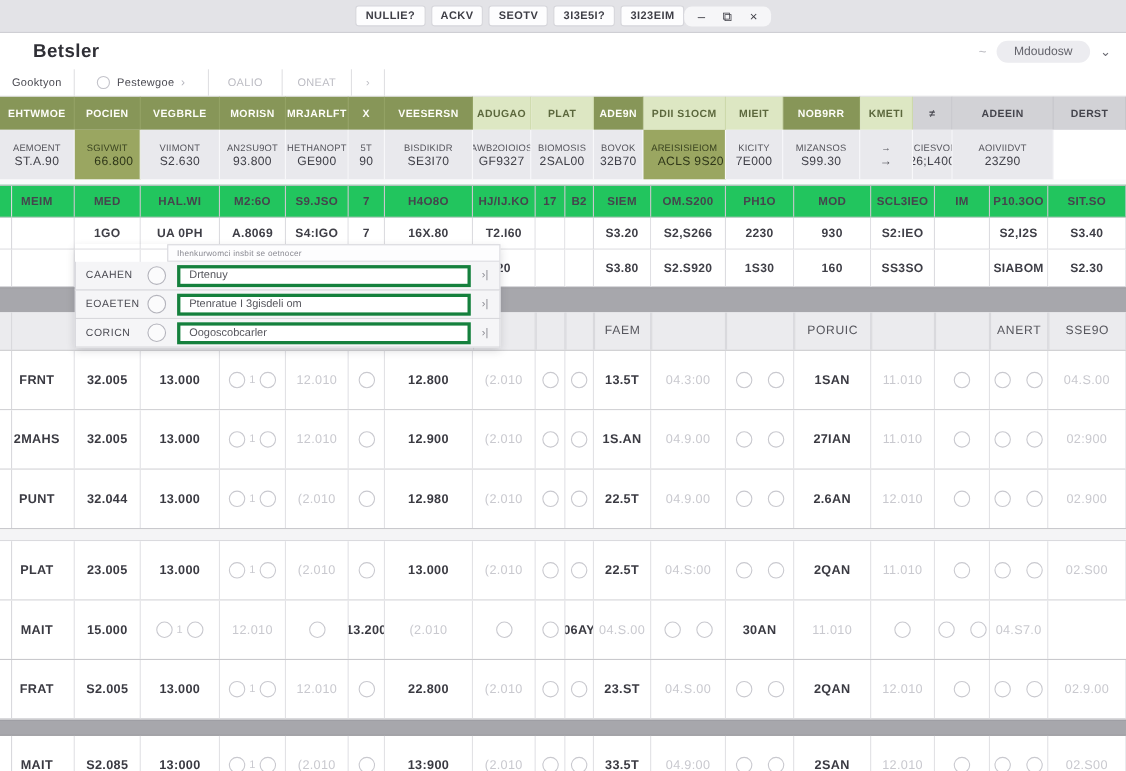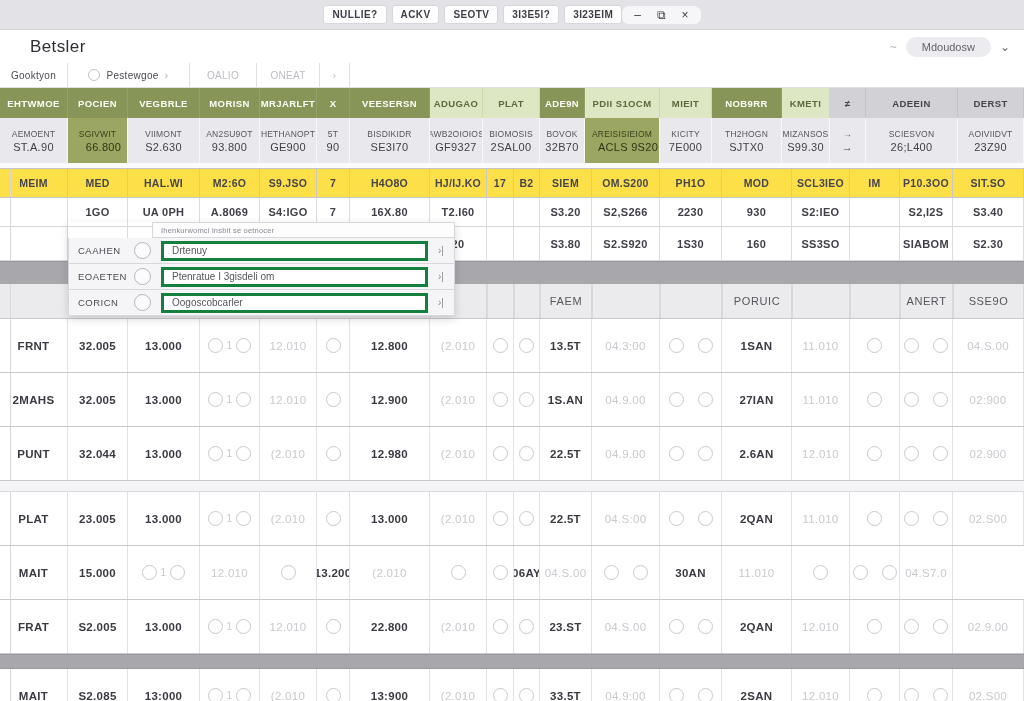--- a/index.html
+++ b/index.html
@@ -13,21 +13,21 @@
     display:flex;align-items:center;justify-content:center;padding:0 8px;box-sizing:border-box;}
   .menubar{display:flex;gap:5px;align-items:center;}
   .menubtn{background:#fdfdfe;border:1px solid #d6d6db;border-radius:3px;
     font-size:10px;font-weight:700;color:#3e3e46;padding:3px 8px;letter-spacing:.4px;}
   .wincontrols{background:#f6f6f8;border-radius:7px;padding:3px 12px;display:flex;gap:16px;
     align-items:center;color:#3e3e46;font-size:12px;line-height:1;}
   .wincontrols span{cursor:default;}
   
   .appheader{height:33px;background:#fff;display:flex;align-items:center;
     justify-content:space-between;padding:0 14px 0 30px;box-sizing:border-box;}
-  .apptitle{font-size:17px;color:#2f2f36;font-weight:400;letter-spacing:.4px;}
+  .apptitle{font-size:17px;color:#2f2f36;font-weight:700;letter-spacing:.4px;}
   .profile{display:flex;align-items:center;gap:9px;color:#9a9aa2;}
   .tilde{font-size:12px;color:#b5b5bc;}
   .pill{background:#ececf0;border-radius:12px;padding:4px 16px;font-size:11px;color:#63636b;}
   .chev{font-size:12px;color:#6a6a72;}
   
   .breadcrumb{height:25px;border-bottom:1px solid #e0e0e4;display:flex;align-items:stretch;
     font-size:10px;color:#4a4a52;box-sizing:border-box;background:#fff;}
   .bc-item{display:flex;align-items:center;justify-content:center;border-right:1px solid #e0e0e3;
     gap:6px;box-sizing:border-box;letter-spacing:.3px;}
   .bc-item.muted{color:#bcbcc3;}
@@ -43,21 +43,21 @@
   .gA .light{background:#dde7c3;color:#5c683d;border-right:1px solid #cdd9ab;}
   .gA .grayc{background:#d2d2d6;color:#45454d;border-right:1px solid #c2c2c7;}
   
   .gB .cell{height:45px;flex-direction:column;gap:2px;background:#e9e9ed;color:#55555c;
     font-size:8.5px;border-right:1px solid #f8f8fa;letter-spacing:.2px;}
   .gB .val{font-size:11px;color:#3f3f47;letter-spacing:.3px;}
   .gB .green{background:#9aa661;color:#39421f;}
   .gB .green .val{color:#2e3618;padding-left:12px;}
   .gap5{height:5px;background:#fbfbfc;}
   
-  .gC{background:#fde047;border-top:1px solid #c2c2c7;border-bottom:1px solid #c6c6cb;}
+  .gC{background:#22c55e;border-top:1px solid #c2c2c7;border-bottom:1px solid #c6c6cb;}
   .gC .cell{height:28px;font-size:10.5px;font-weight:700;color:#45454d;border-right:1px solid #c8c8cd;letter-spacing:.3px;}
   
   .gD .cell{height:29px;font-size:11px;font-weight:600;color:#3f3f47;background:#fff;
     border-right:1px solid #dcdce0;border-bottom:1px solid #d8d8dc;letter-spacing:.3px;}
   .gE .cell{height:34px;}
   
   .band{height:22px;background:#a7a7ac;border-top:1px solid #98989d;}
   .lightband{height:10px;background:#f4f4f6;border-bottom:1px solid #d8d8dc;}
   .band2{height:13px;background:#a7a7ac;border-top:1px solid #98989d;border-bottom:1px solid #98989d;}
   
@@ -195,24 +195,20 @@
       <span>BOVOK</span>
       <span class="val">32B70</span>
     </div>
     <div class="cell green">
       <span>AREISISIEIOM</span>
       <span class="val">ACLS 9S20</span>
     </div>
     <div class="cell ">
       <span>KICITY</span>
       <span class="val">7E000</span>
-    </div>
-    <div class="cell ">
-      <span>TH2HOGN</span>
-      <span class="val">SJTX0</span>
     </div>
     <div class="cell ">
       <span>MIZANSOS</span>
       <span class="val">S99.30</span>
     </div>
     <div class="cell ">
       <span>→</span>
       <span class="val">→</span>
     </div>
     <div class="cell ">

